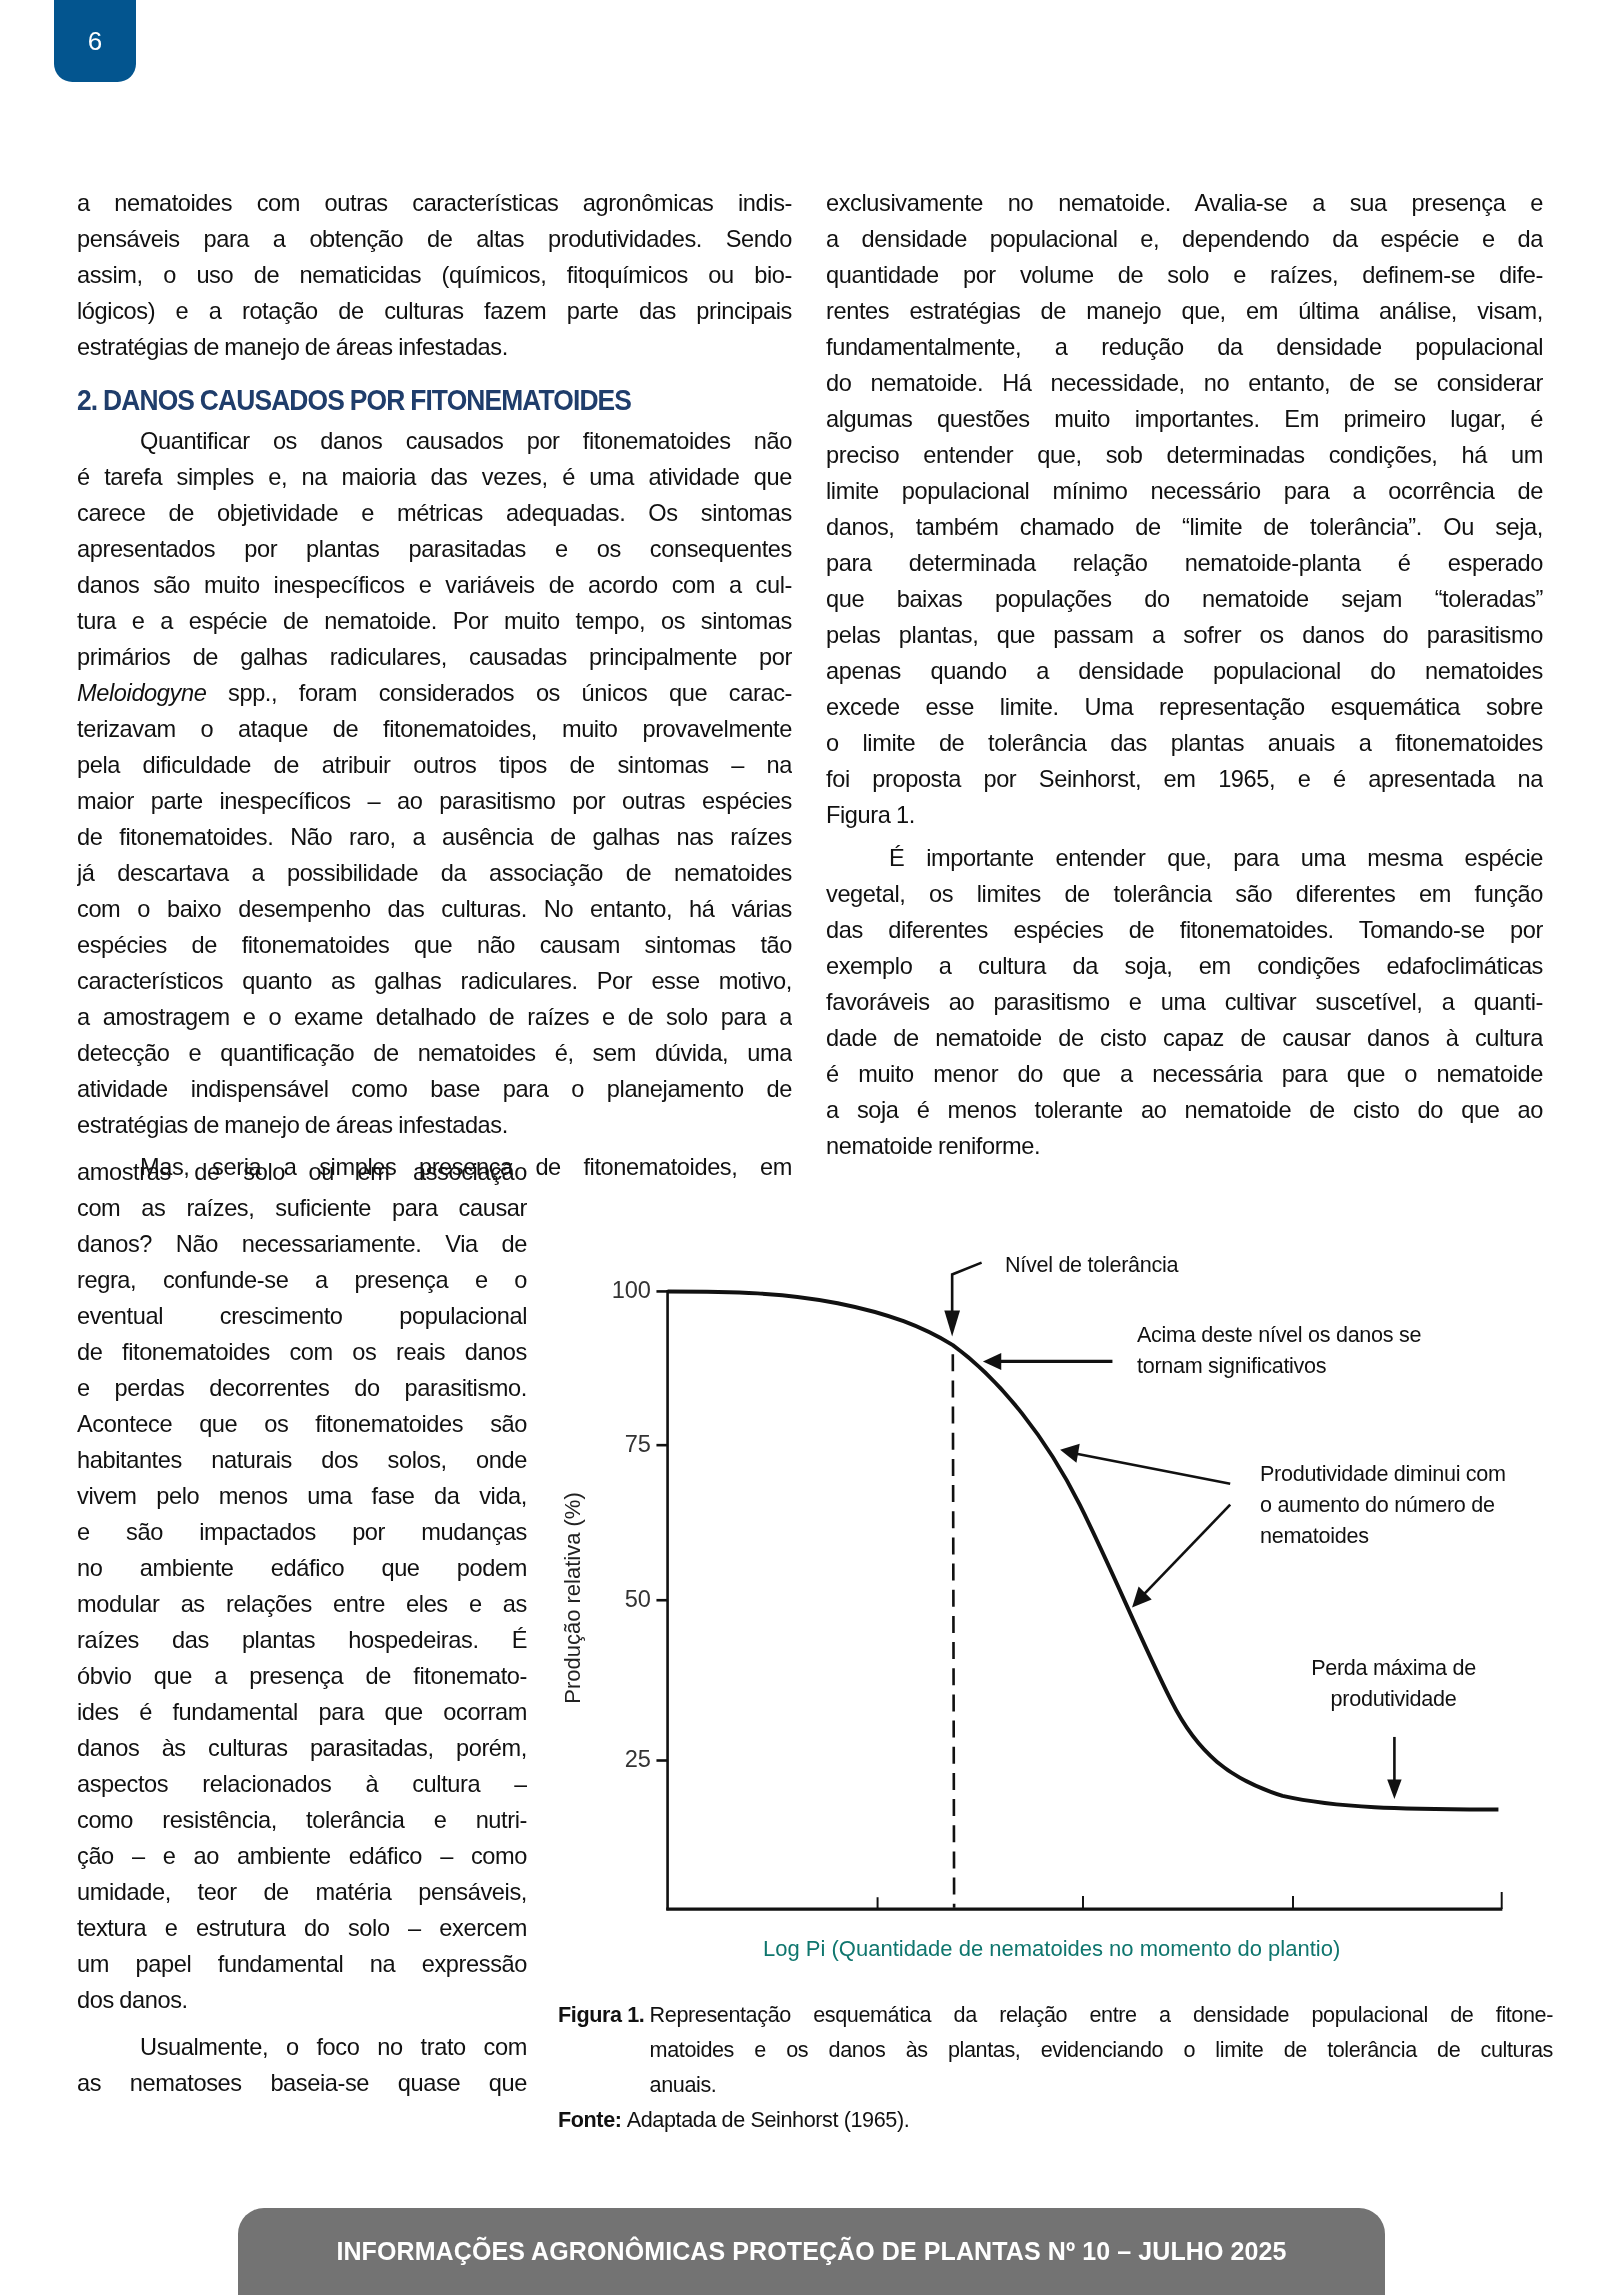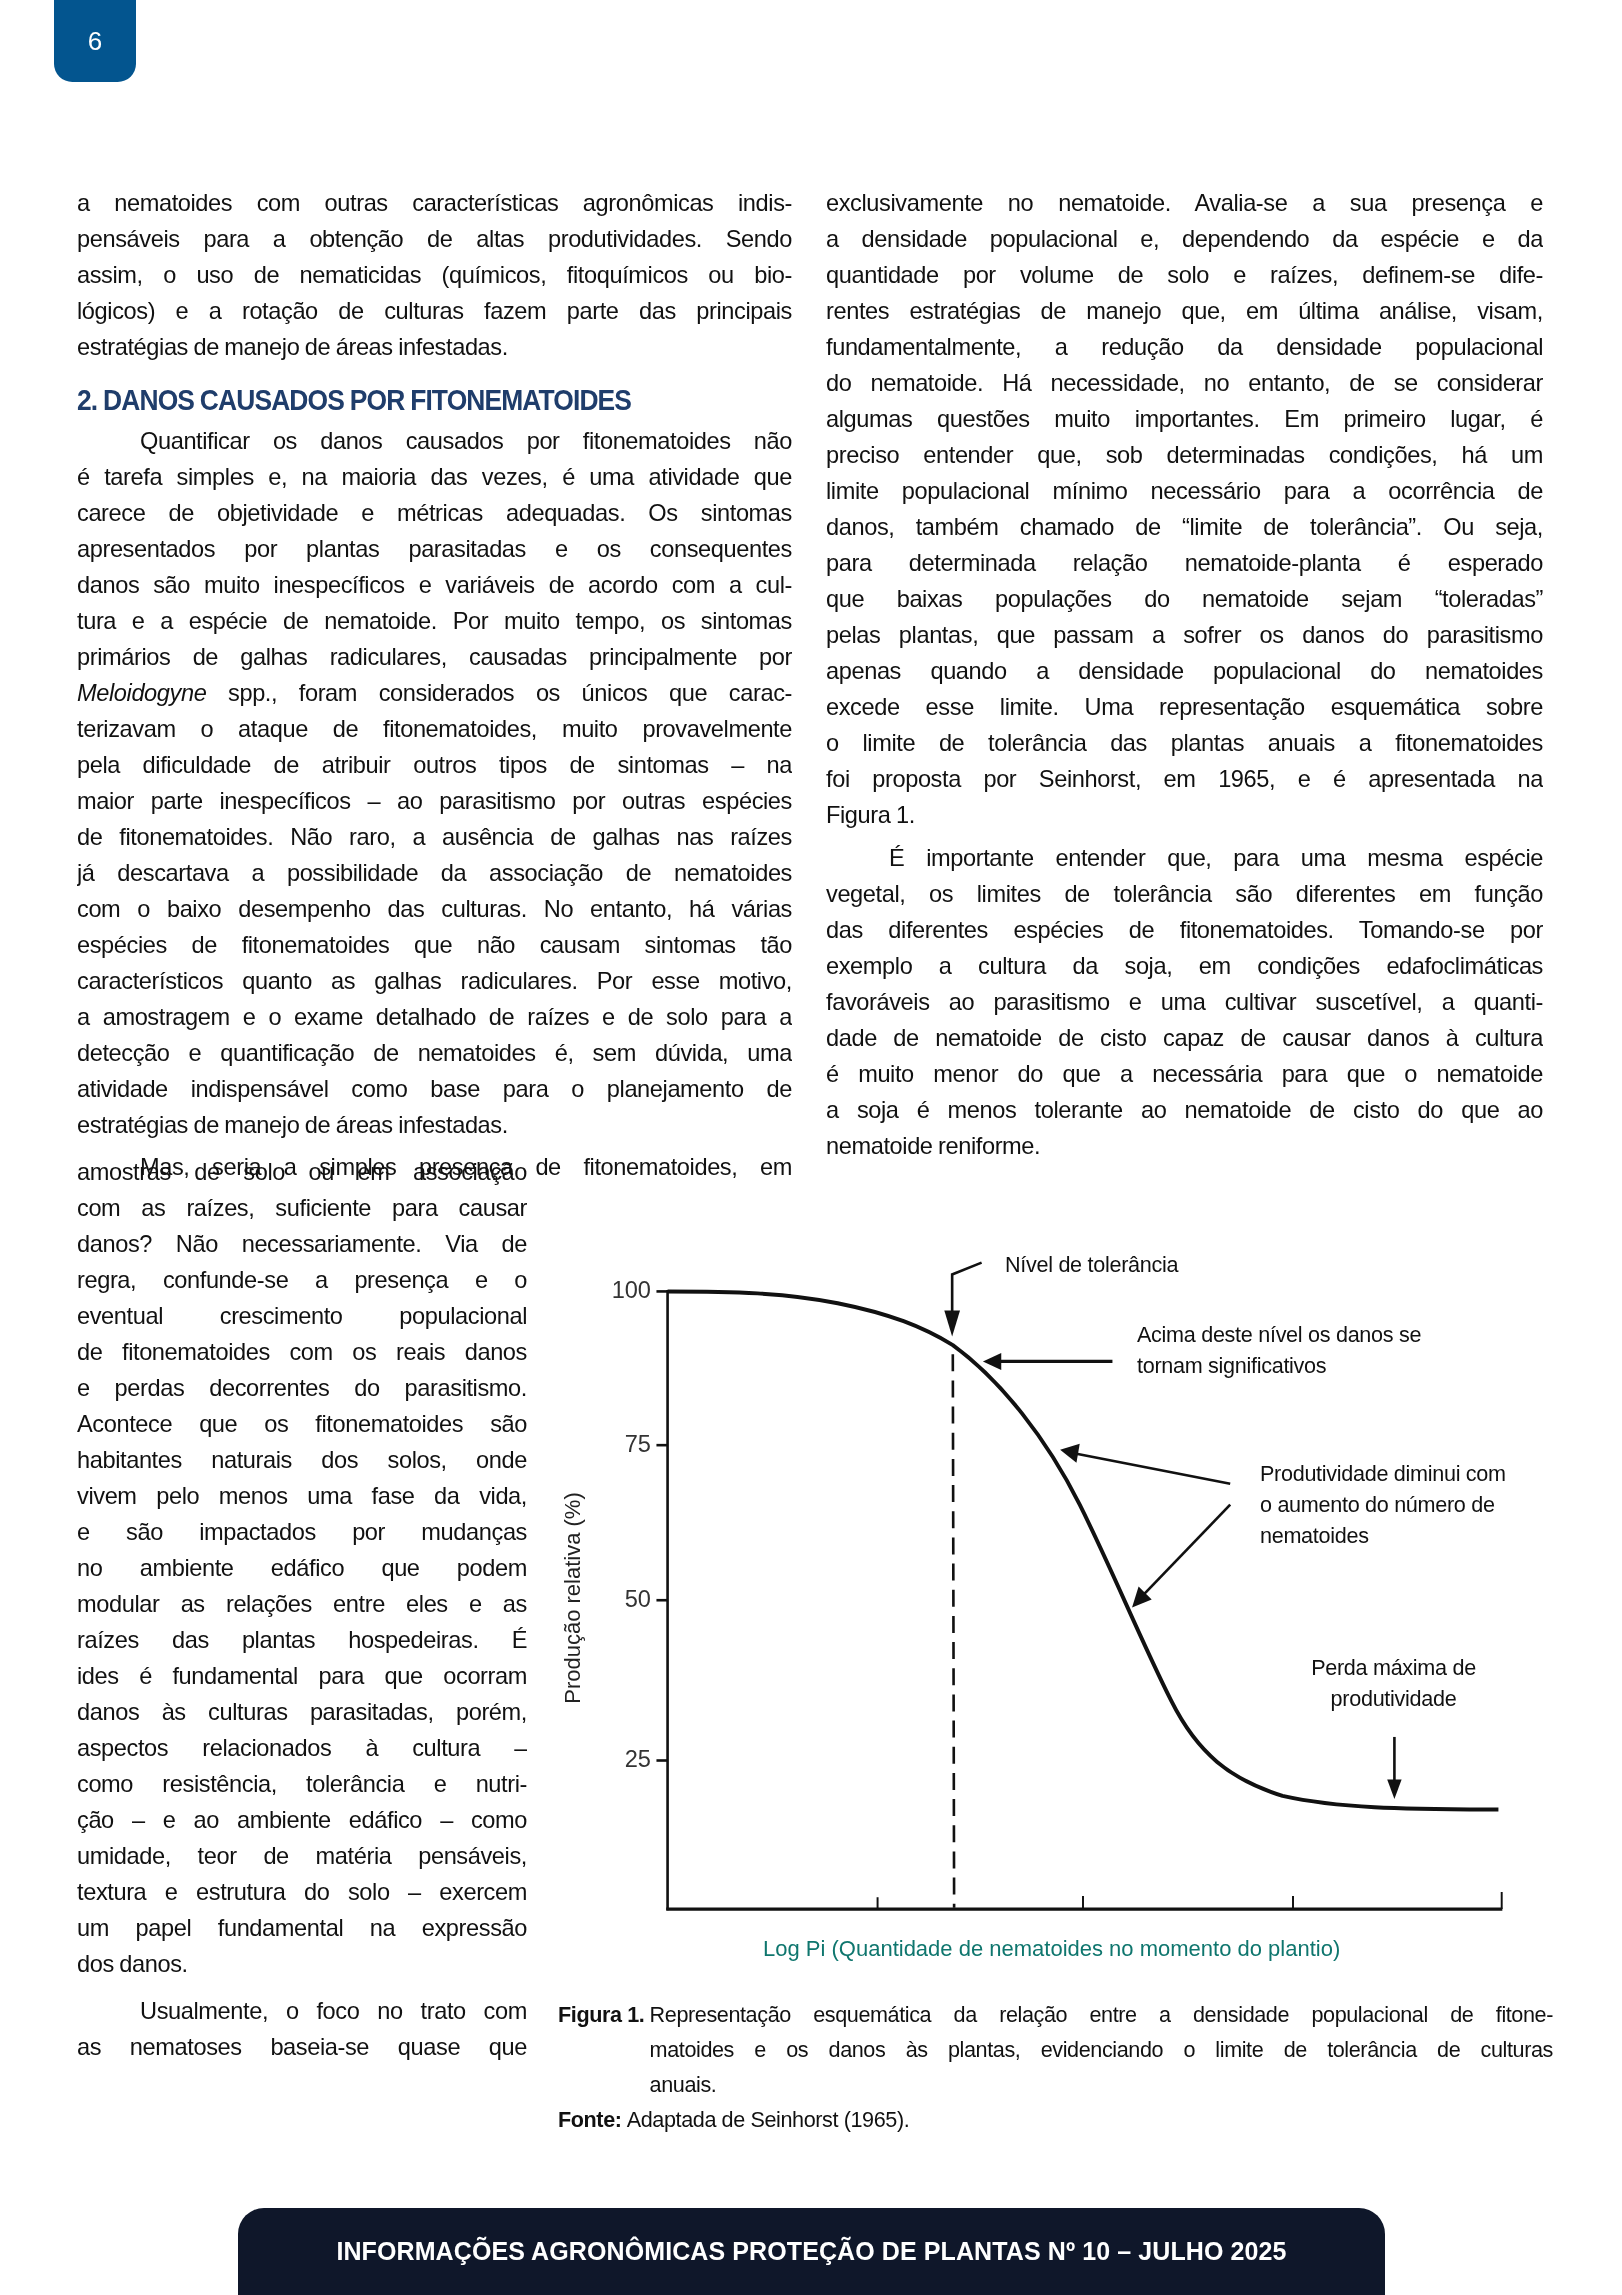--- a/index.html
+++ b/index.html
@@ -23,21 +23,21 @@
          letter-spacing:-0.3px; }
   .tick-label { position:absolute; font-family:"Liberation Sans", sans-serif; font-size:23.6px; color:#333; text-align:right; width:59px; }
   .ylabel { position:absolute; left:573px; top:1598px; transform:translate(-50%,-50%) rotate(-90deg);
             font-family:"Liberation Sans", sans-serif; font-size:22px; color:#222; white-space:nowrap; }
   .xlabel { position:absolute; left:763px; top:1936px; font-family:"Liberation Sans", sans-serif; font-size:22px; color:#0f766e; white-space:nowrap; }
   .caption { position:absolute; left:558px; top:1997px; width:995px; font-family:"Liberation Sans", sans-serif;
              font-size:21.6px; line-height:35px; letter-spacing:-0.4px; }
   .caption .row { display:flex; }
   .caption .lbl { font-weight:bold; white-space:nowrap; margin-right:5.2px; }
   .caption .txt { flex:1; }
-  .footer { position:absolute; left:238px; top:2208px; width:1147px; height:87px; background:#0f172a;
+  .footer { position:absolute; left:238px; top:2208px; width:1147px; height:87px; background:#737373;
             border-radius:26px 26px 0 0; color:#fff; display:flex; align-items:center; justify-content:center; }
   .footer span { font-family:"Liberation Sans", sans-serif; font-weight:bold; font-size:25px; letter-spacing:0.1px; }
 </style>
 </head>
 <body>
 
 <div class="page-tab">
   <span>6</span>
 </div>
 
@@ -86,20 +86,21 @@
     <span class="line">eventual crescimento populacional</span>
     <span class="line">de fitonematoides com os reais danos</span>
     <span class="line">e perdas decorrentes do parasitismo.</span>
     <span class="line">Acontece que os fitonematoides são</span>
     <span class="line">habitantes naturais dos solos, onde</span>
     <span class="line">vivem pelo menos uma fase da vida,</span>
     <span class="line">e são impactados por mudanças</span>
     <span class="line">no ambiente edáfico que podem</span>
     <span class="line">modular as relações entre eles e as</span>
     <span class="line">raízes das plantas hospedeiras. É</span>
+    <span class="line">óbvio que a presença de fitonemato-</span>
     <span class="line">ides é fundamental para que ocorram</span>
     <span class="line">danos às culturas parasitadas, porém,</span>
     <span class="line">aspectos relacionados à cultura –</span>
     <span class="line">como resistência, tolerância e nutri-</span>
     <span class="line">ção – e ao ambiente edáfico – como</span>
     <span class="line">umidade, teor de matéria pensáveis,</span>
     <span class="line">textura e estrutura do solo – exercem</span>
     <span class="line">um papel fundamental na expressão</span>
     <span class="line last">dos danos.</span>
   </div>

